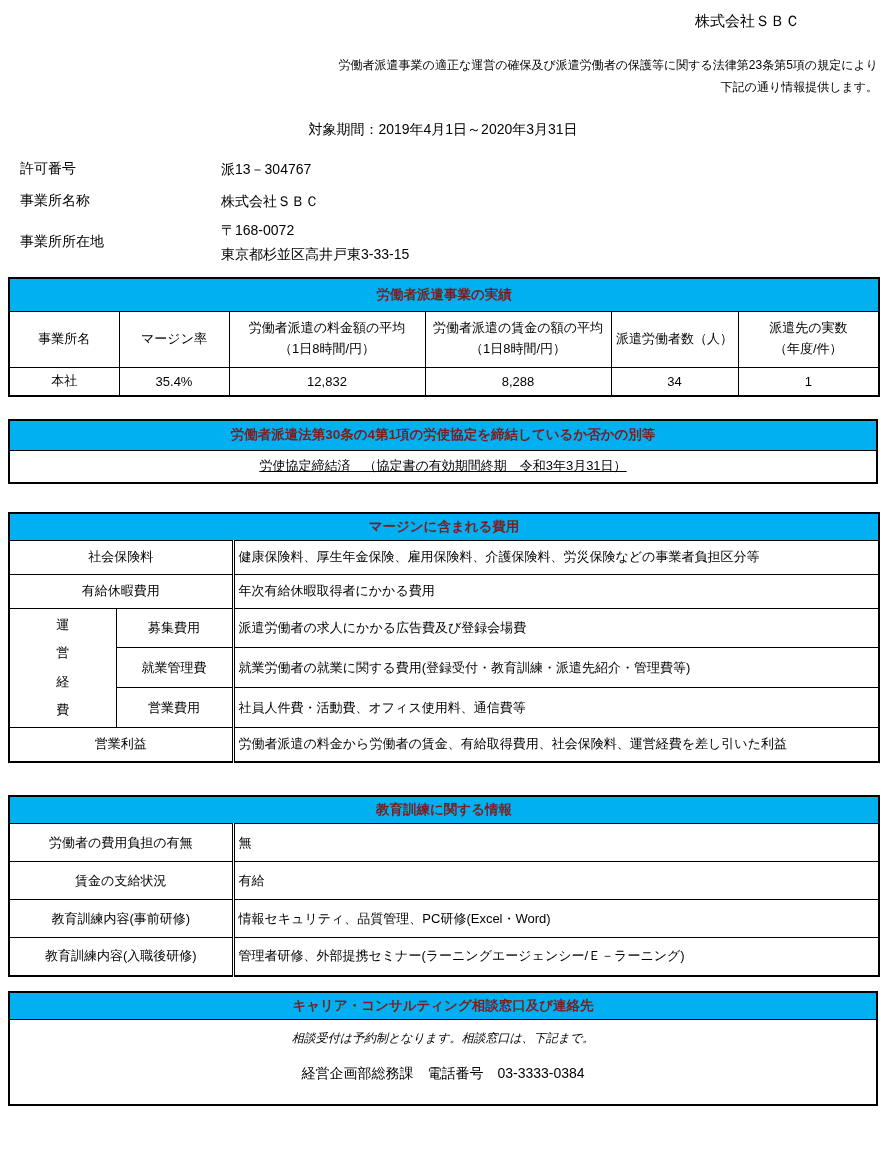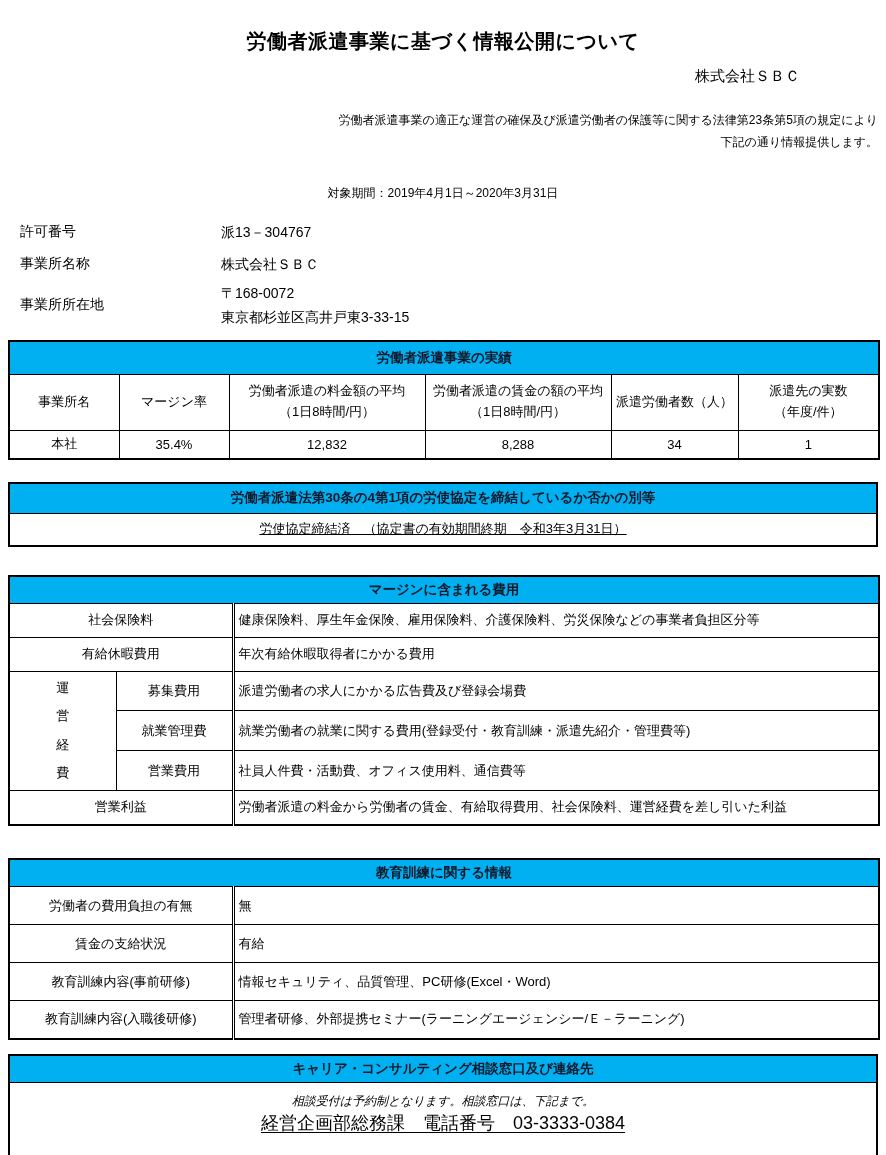--- a/index.html
+++ b/index.html
@@ -26,23 +26,23 @@
     padding-right: 78px;
     font-size: 15px;
   }
   .intro {
     margin: 24px 0 0 67px;
     font-size: 12px;
     line-height: 1.8;
     text-align: right;
   }
   .period-line {
-    margin-top: 32px;
+    margin-top: 23px;
     text-align: center;
-    font-size: 12px;
+    font-size: 14px;
   }
 
   
   .info-block { margin-top: 14px; font-size: 14px; }
   .info-row { display: flex; align-items: center; min-height: 32px; }
   .info-row.tall { min-height: 50px; }
   .info-label { width: 213px; padding-left: 12px; flex: none; }
   .info-value { line-height: 1.75; }
 
   
@@ -53,21 +53,21 @@
     border: 2px solid #000;
     font-size: 13px;
   }
   table.tbl th, table.tbl td {
     border: 1px solid #000;
     padding: 2px 3px;
     overflow: hidden;
   }
   .bar {
     background: var(--accent, #00B0F0);
-    color: #0f172a;
+    color: #7f1d1d;
     font-weight: bold;
     text-align: center;
     font-size: 13.5px;
   }
   .dbl { border-left: 3px double #000 !important; }
 
   
   .sec-results { margin-top: 10px; }
   .sec-results .bar { height: 33px; }
   .sec-results .colhead th { height: 56px; font-weight: normal; text-align: center; vertical-align: middle; line-height: 1.6; }
@@ -98,28 +98,27 @@
   .sec-training .bar { height: 28px; }
   .sec-training td { height: 38px; vertical-align: middle; }
   .sec-training td.lbl { text-align: center; }
   .sec-training td.cnt { text-align: left; padding-left: 4px; }
 
   
   .sec-career { margin-top: 14px; }
   .sec-career .bar { height: 28px; }
   .sec-career td.body { height: 85px; text-align: center; vertical-align: top; padding-top: 10px; }
   .career-note { font-size: 12px; font-style: italic; }
-  .career-contact { margin-top: 1px; font-size: 18px; text-decoration: underline; text-underline-offset: 3px; }
+  .career-contact { margin-top: 18px; font-size: 14px; text-underline-offset: 3px; }
 </style>
 </head>
 <body>
 
 <div class="page">
 
-  <h1 class="doc-title">労働者派遣事業に基づく情報公開について</h1>
 
   <div class="company-line">株式会社ＳＢＣ</div>
 
   <div class="intro">
     <div>労働者派遣事業の適正な運営の確保及び派遣労働者の保護等に関する法律第23条第5項の規定により</div>
     <div>下記の通り情報提供します。</div>
   </div>
 
   <div class="period-line">対象期間：2019年4月1日～2020年3月31日</div>
 

